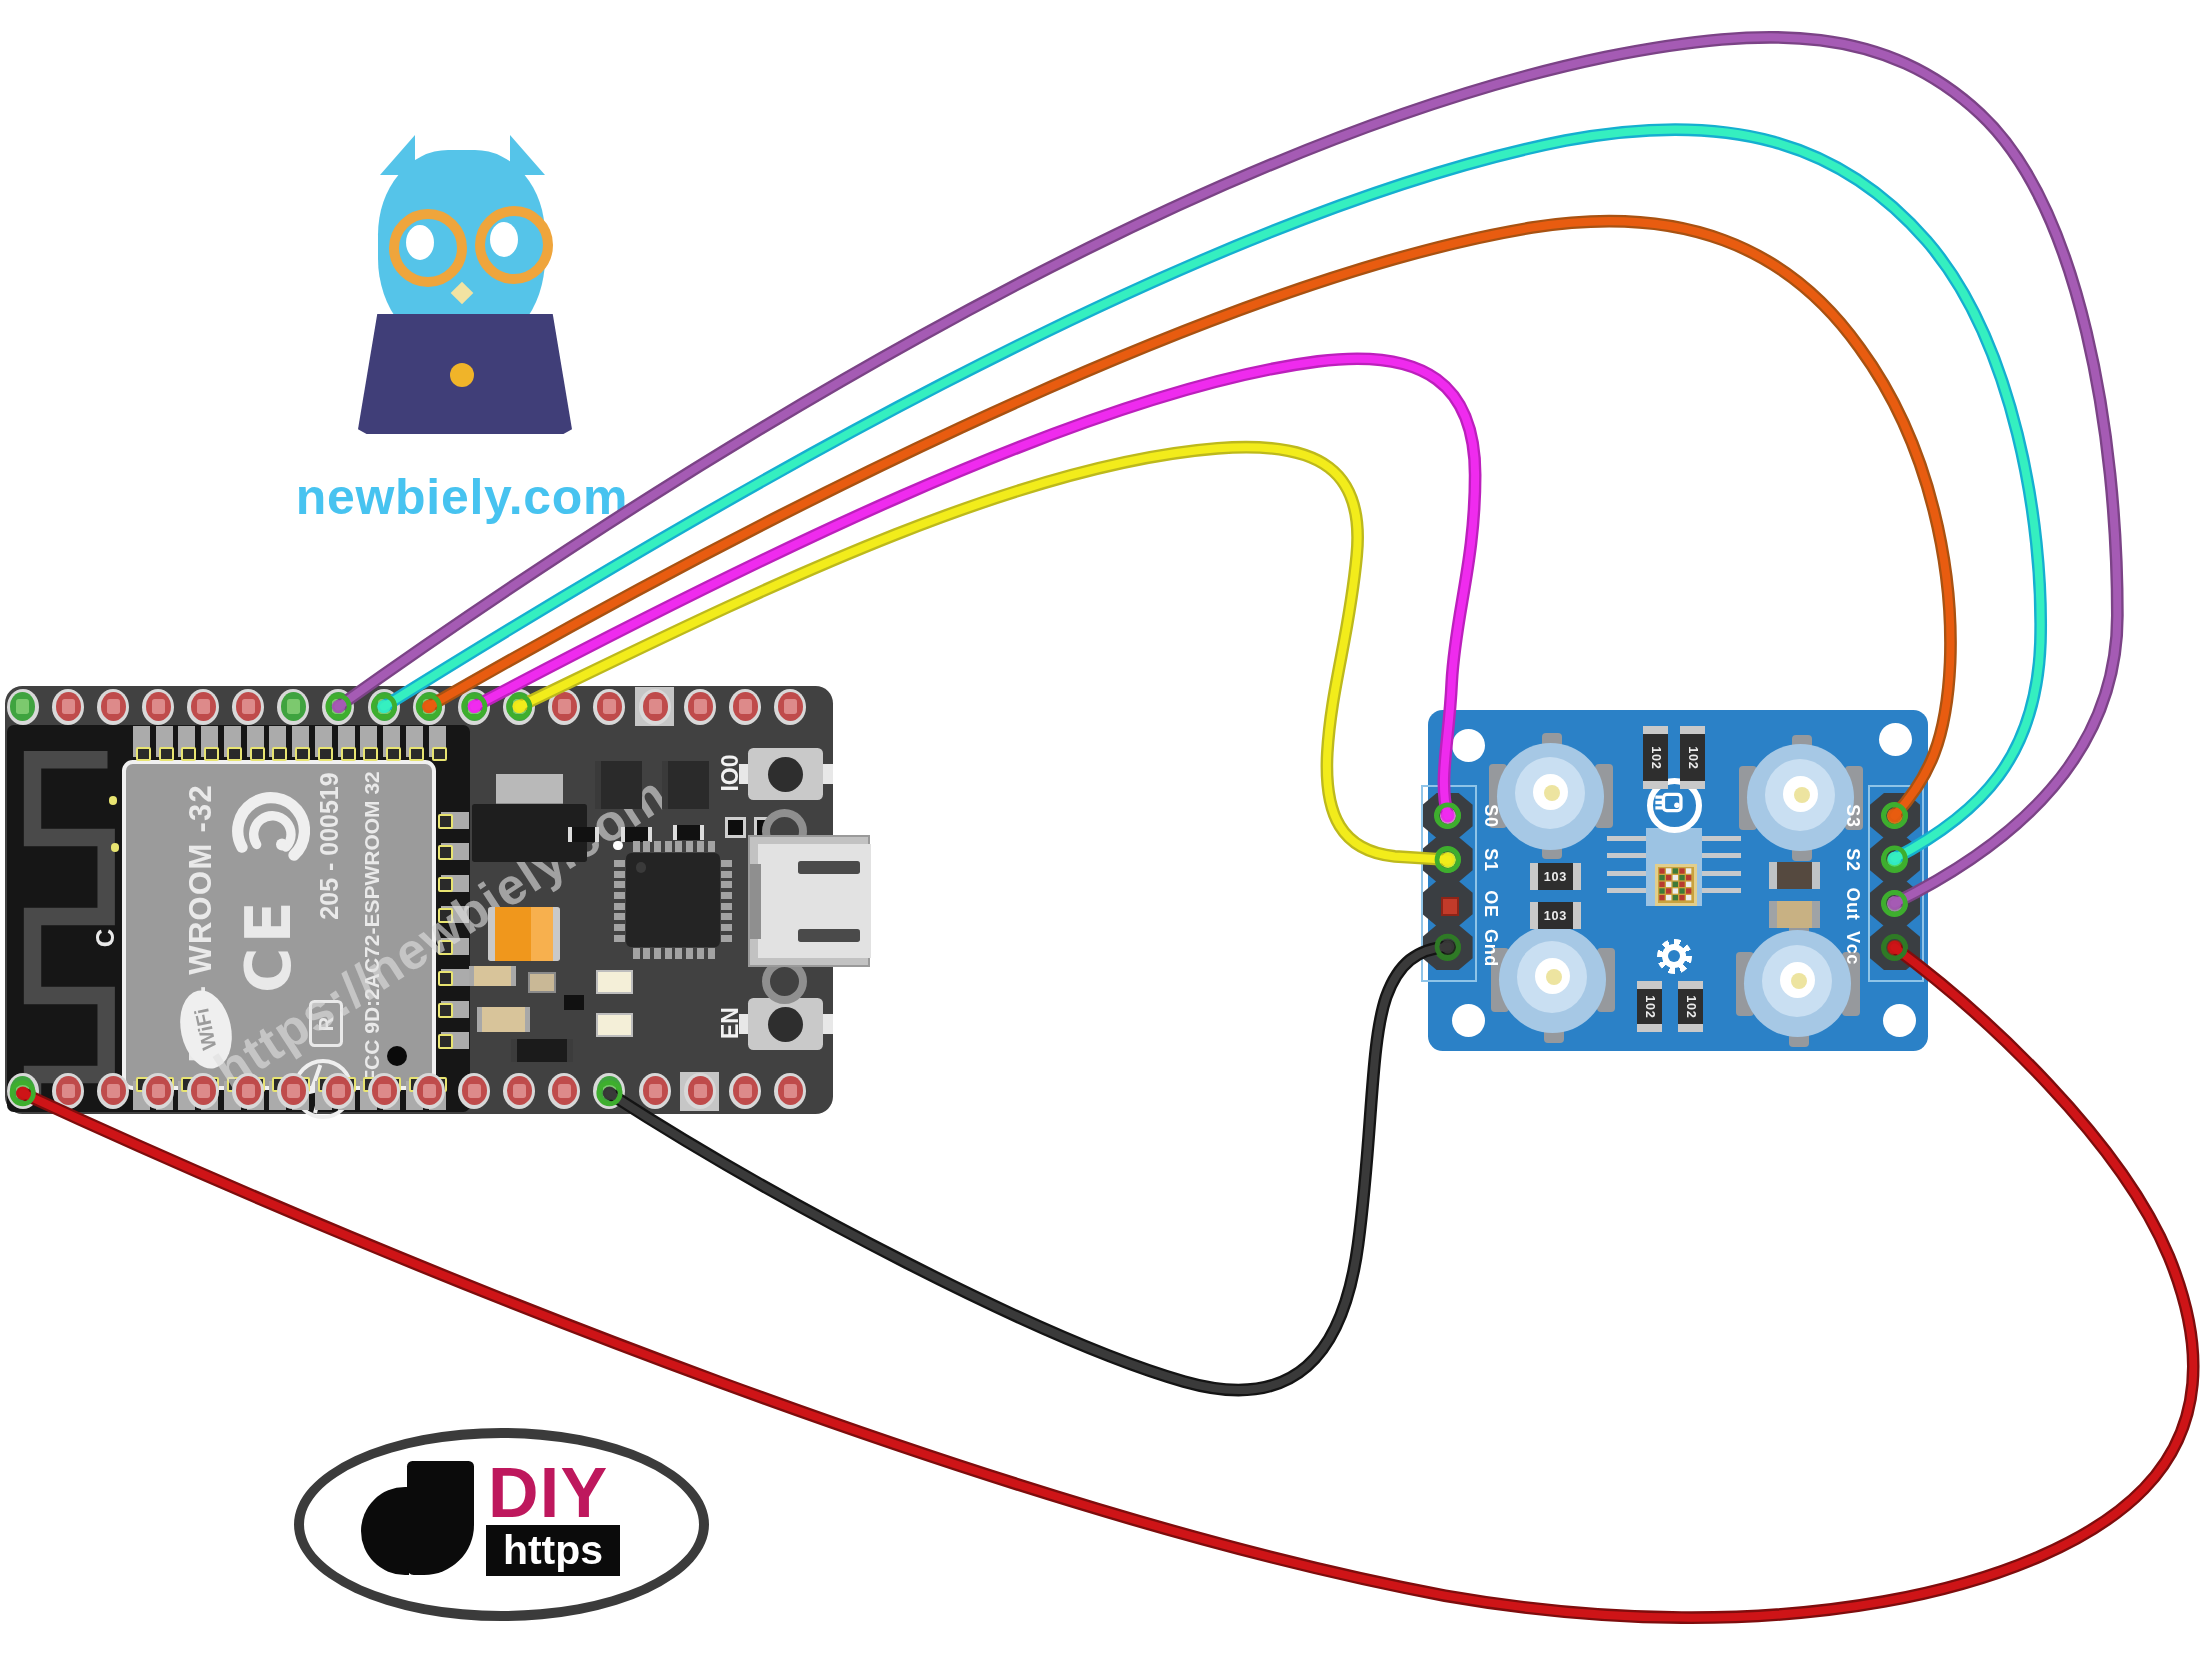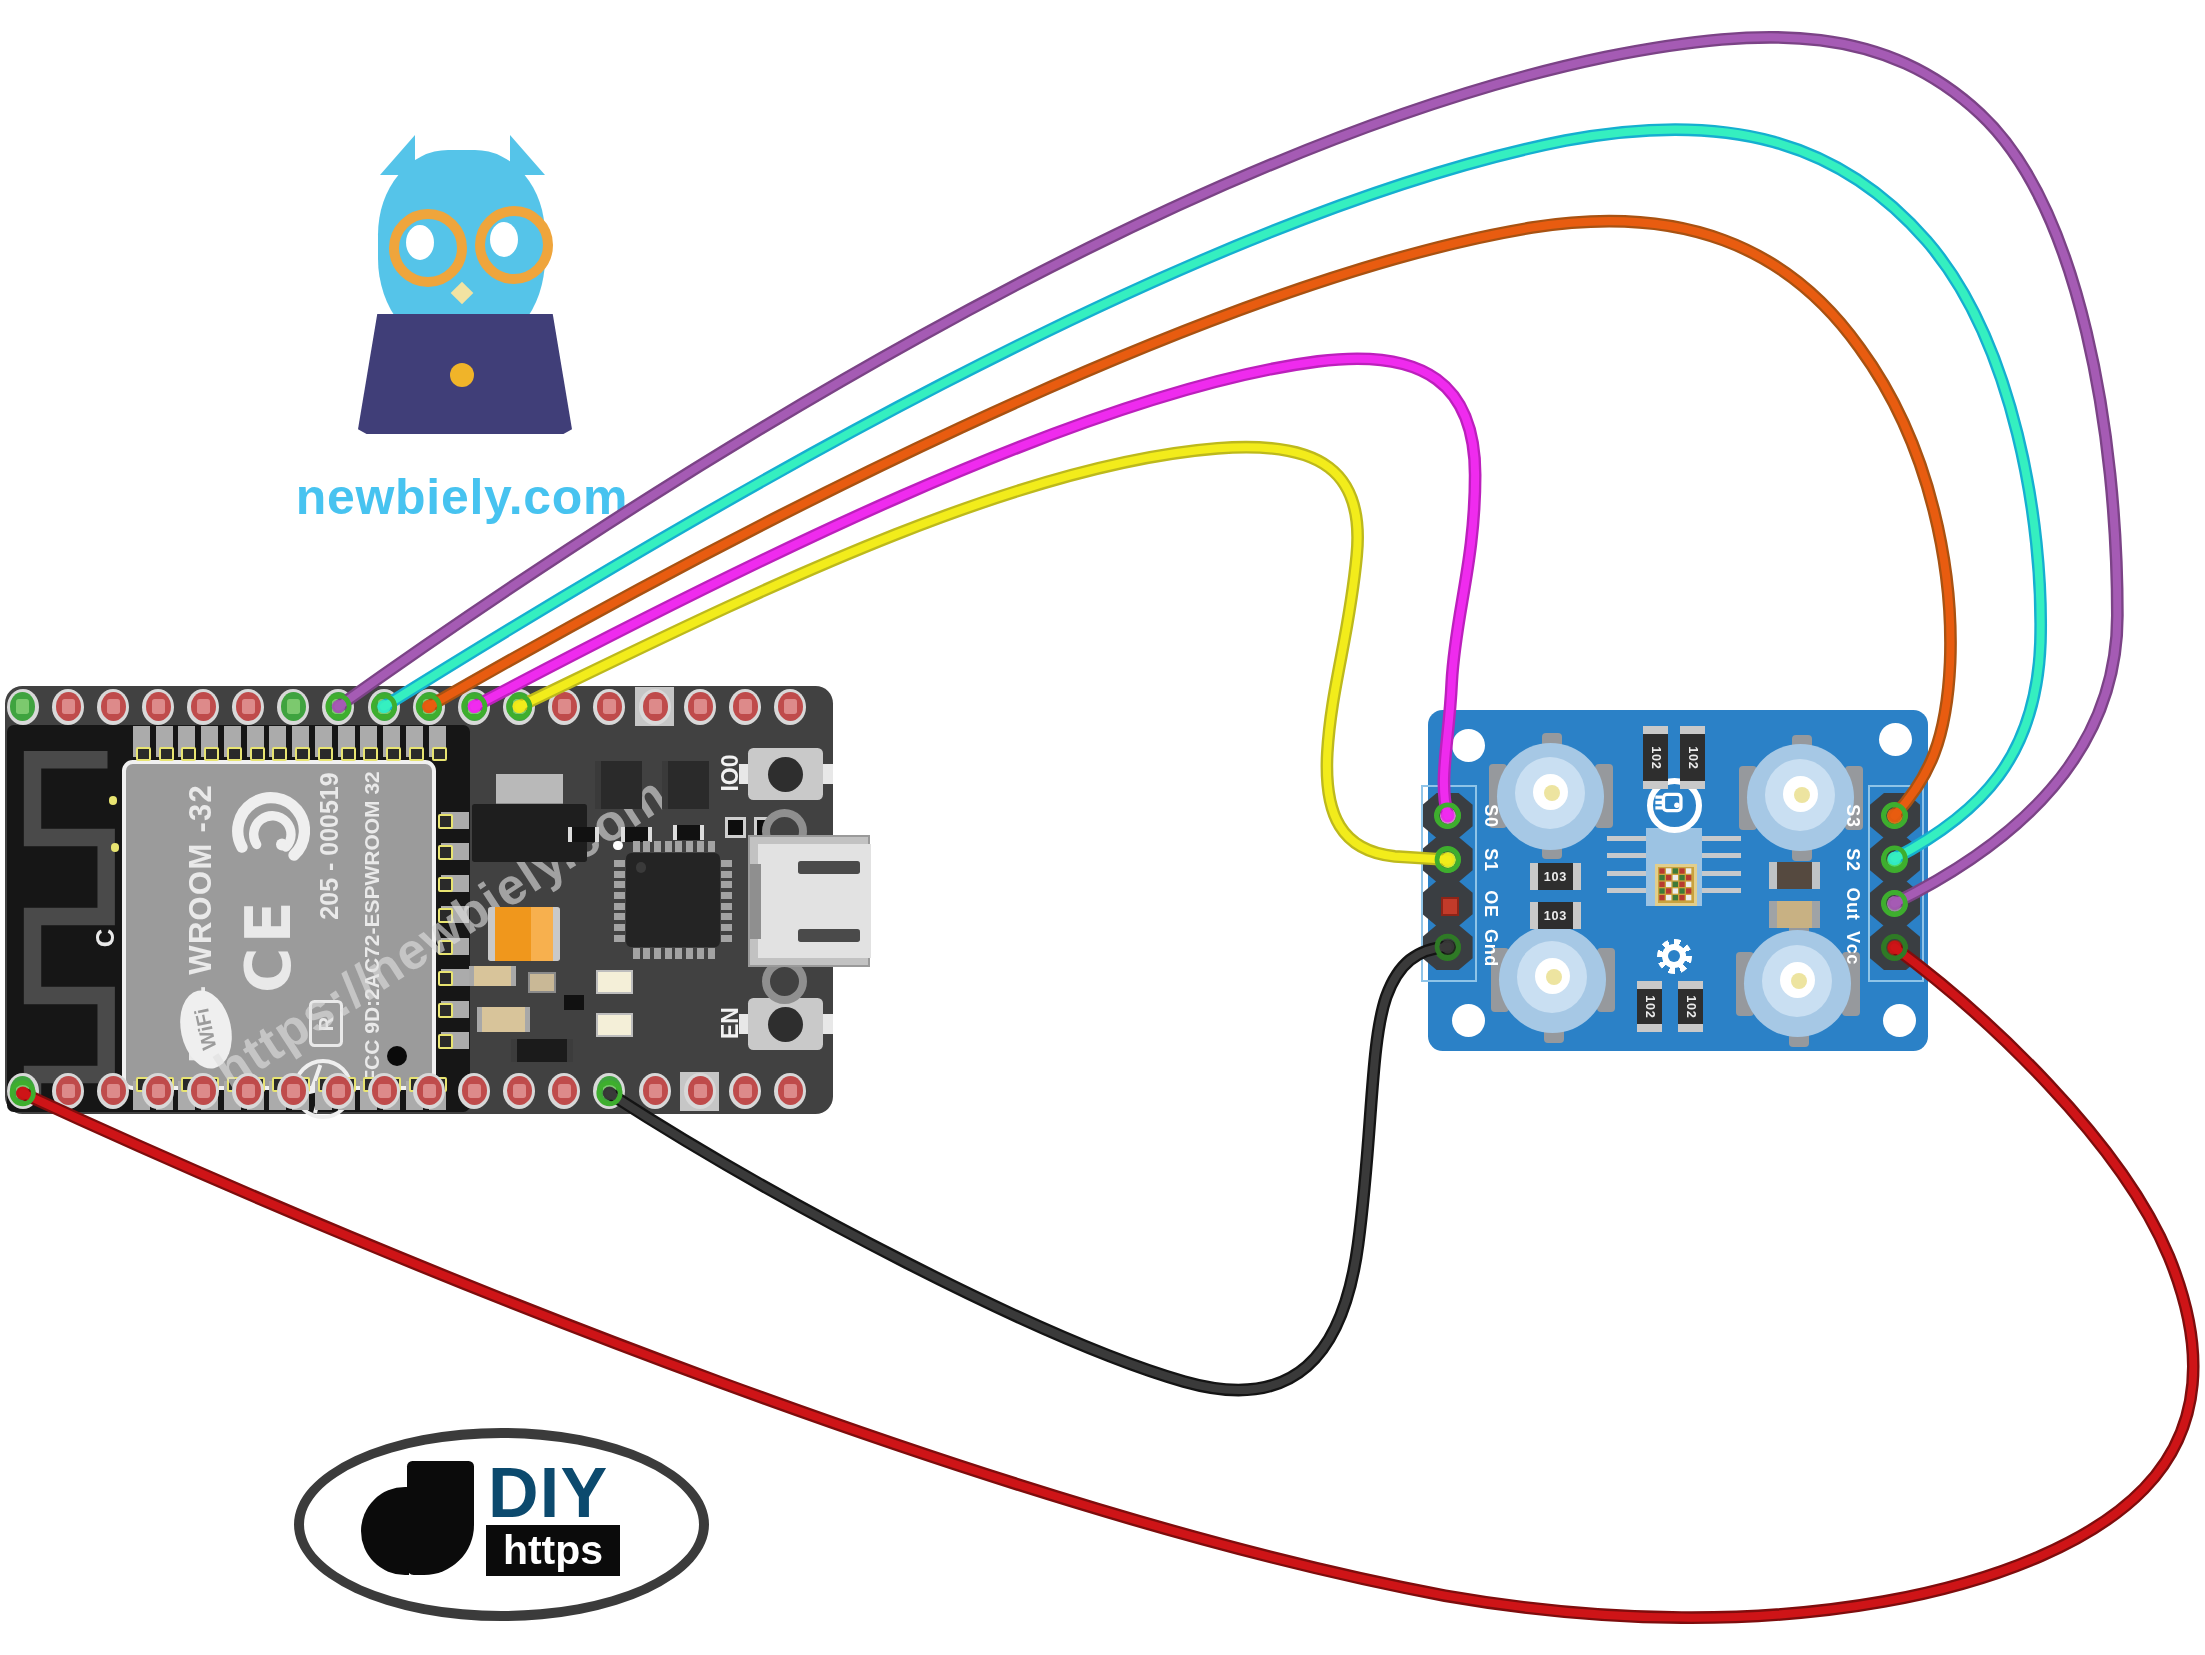--- a/index.html
+++ b/index.html
@@ -16,21 +16,21 @@
   .owl-eye{position:absolute;background:#fff;border-radius:50%;}
   .owl-beak{position:absolute;background:#F2E3A2;transform:rotate(45deg);}
   .laptop{position:absolute;background:#403E78;clip-path:polygon(9% 0,91% 0,100% 96%,96% 100%,4% 100%,0 96%);}
   .laptop-dot{position:absolute;background:#F0B429;border-radius:50%;}
   .nb-text{position:absolute;color:#47C3F0;font-weight:bold;font-size:50px;letter-spacing:0.7px;text-align:center;}
 
   
   .diy-ellipse{position:absolute;border:10.7px solid #3B3B3B;border-radius:50%;background:#fff;}
   .diy-half{position:absolute;background:#0B0B0B;border-radius:54px 0 0 54px;}
   .diy-block{position:absolute;background:#0B0B0B;border-radius:5.4px 5.4px 50px 6.7px;}
-  .diy-text{position:absolute;color:#0c4a6e;font-weight:bold;font-size:70px;letter-spacing:1.3px;}
+  .diy-text{position:absolute;color:#be185d;font-weight:bold;font-size:70px;letter-spacing:1.3px;}
   .ables-box{position:absolute;background:#0B0B0B;display:flex;align-items:center;justify-content:center;}
   .ables-text{color:#fff;font-weight:bold;font-size:41px;}
 
   
   .esp-board{position:absolute;left:5.4px;top:686px;width:828px;height:428px;background:#414141;border-radius:17.4px;}
   .esp-pin{position:absolute;width:32px;height:36px;background:#D8D8D8;border-radius:50%;}
   .esp-pin .inner{position:absolute;left:3.3px;top:3.3px;width:25.4px;height:29px;border-radius:50%;}
   .esp-pin .sq{position:absolute;left:9.4px;top:10.7px;width:13.4px;height:14.7px;border-radius:2.7px;}
   .pad-bg{position:absolute;width:39px;height:39px;background:#C6C6C6;}
   .module{position:absolute;left:1.3px;top:39px;width:463px;height:387px;background:#161616;border-radius:6.7px;}

